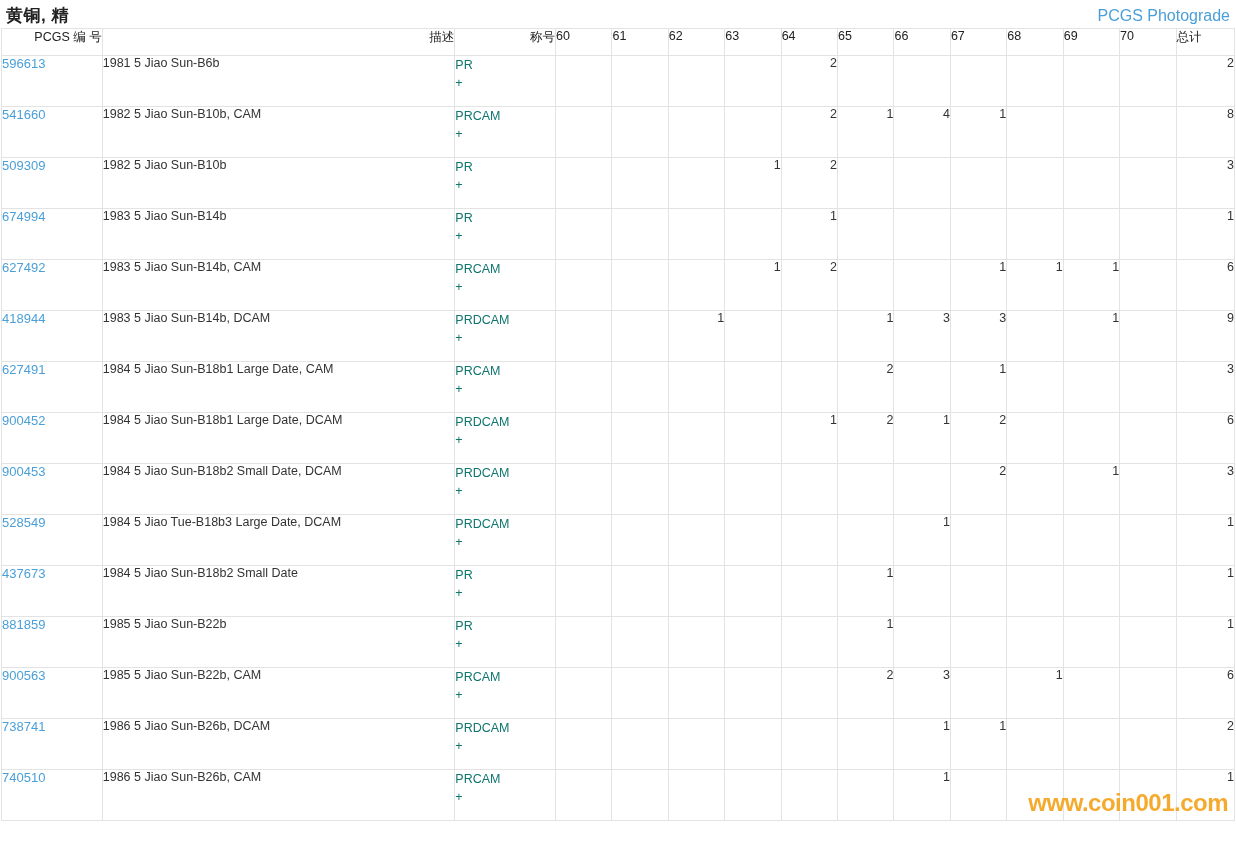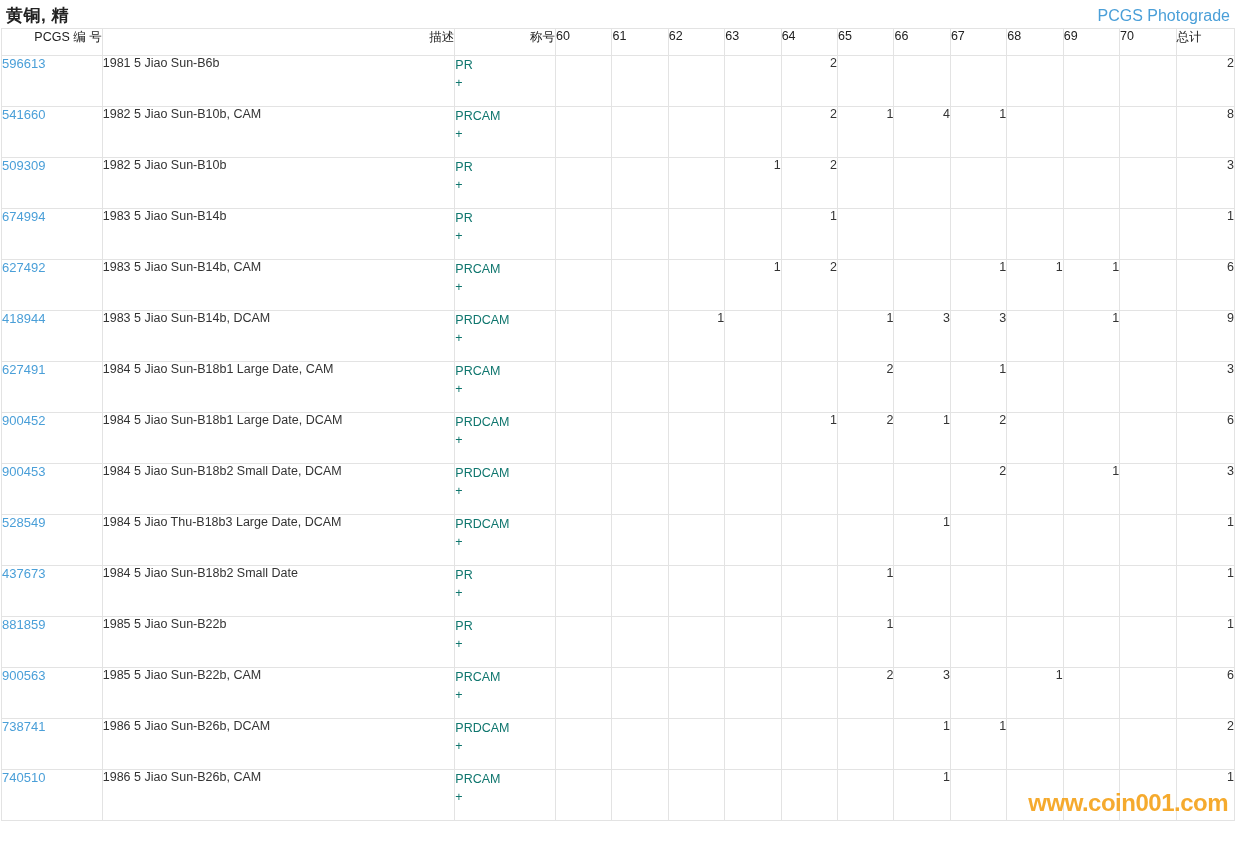--- a/index.html
+++ b/index.html
@@ -326,21 +326,21 @@
           <td class="cell-grade"></td>
           <td class="cell-grade"></td>
           <td class="cell-grade">2</td>
           <td class="cell-grade"></td>
           <td class="cell-grade">1</td>
           <td class="cell-grade"></td>
           <td class="cell-total">3</td>
         </tr>
         <tr>
           <td class="cell-num"><a>528549</a></td>
-          <td class="cell-desc">1984 5 Jiao Thu-B18b3 Large Date, DCAM</td>
+          <td class="cell-desc">1984 5 Jiao Tue-B18b3 Large Date, DCAM</td>
           <td class="cell-desig">PRDCAM
 +</td>
           <td class="cell-grade"></td>
           <td class="cell-grade"></td>
           <td class="cell-grade"></td>
           <td class="cell-grade"></td>
           <td class="cell-grade"></td>
           <td class="cell-grade"></td>
           <td class="cell-grade">1</td>
           <td class="cell-grade"></td>

